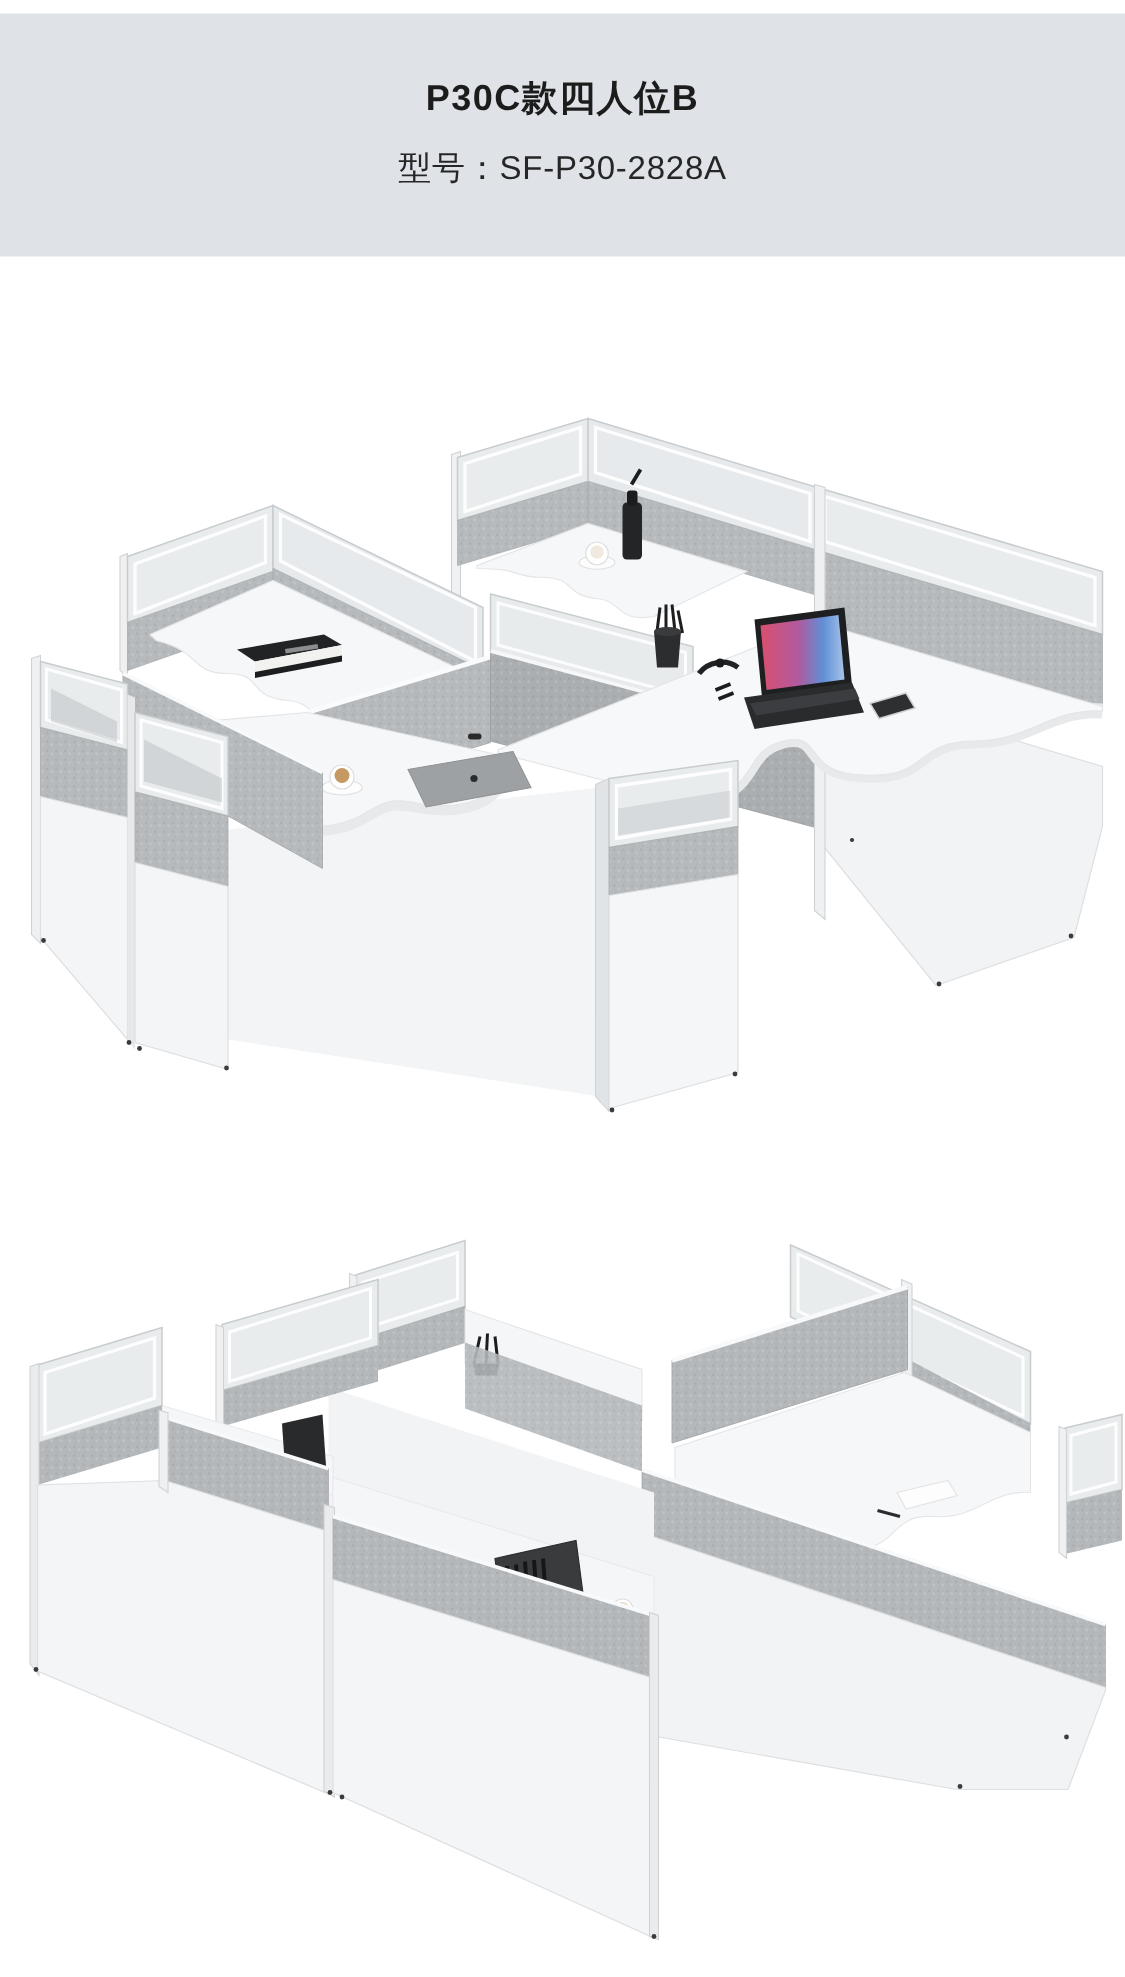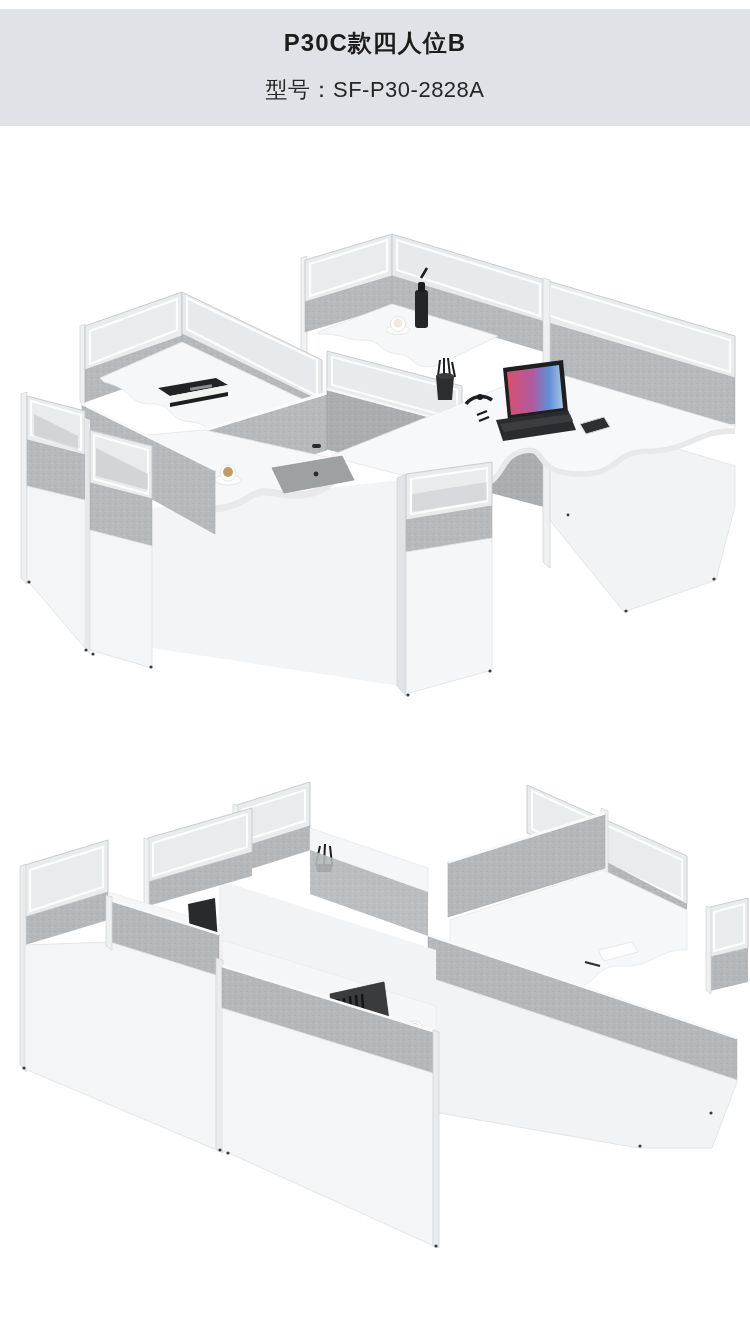--- a/index.html
+++ b/index.html
@@ -3,21 +3,21 @@
 <meta charset="utf-8">
 <style>
   html,body{margin:0;padding:0;}
   body{
     width:750px;height:1318px;overflow:hidden;background:#ffffff;
     font-family:"Liberation Sans","DejaVu Sans",sans-serif;
     margin:0 auto;position:relative;
   }
   .page{width:750px;height:1318px;background:#ffffff;position:relative;}
   .header{
-    margin-top:9px;height:117px;background:#dfe3e8;
+    margin-top:9px;height:162px;background:#dfe3e8;
     display:flex;flex-direction:column;align-items:center;justify-content:center;
   }
   .title{
     font-size:24px;font-weight:bold;color:#1c1c1c;letter-spacing:1px;line-height:1.1;
   }
   .subtitle{
     margin-top:18px;font-size:22px;color:#262626;letter-spacing:0.5px;
     display:flex;align-items:baseline;
   }
   .subtitle .spec-group{margin-left:30px;}

